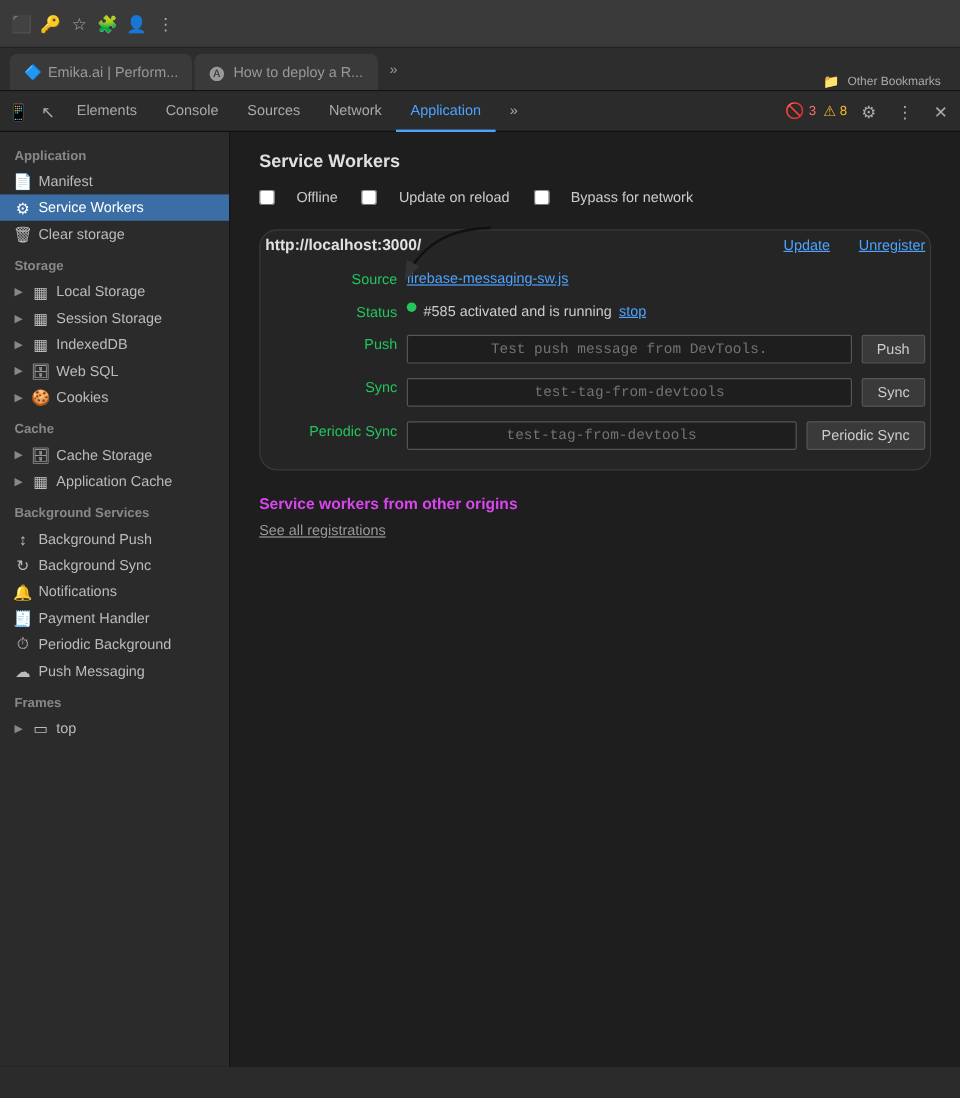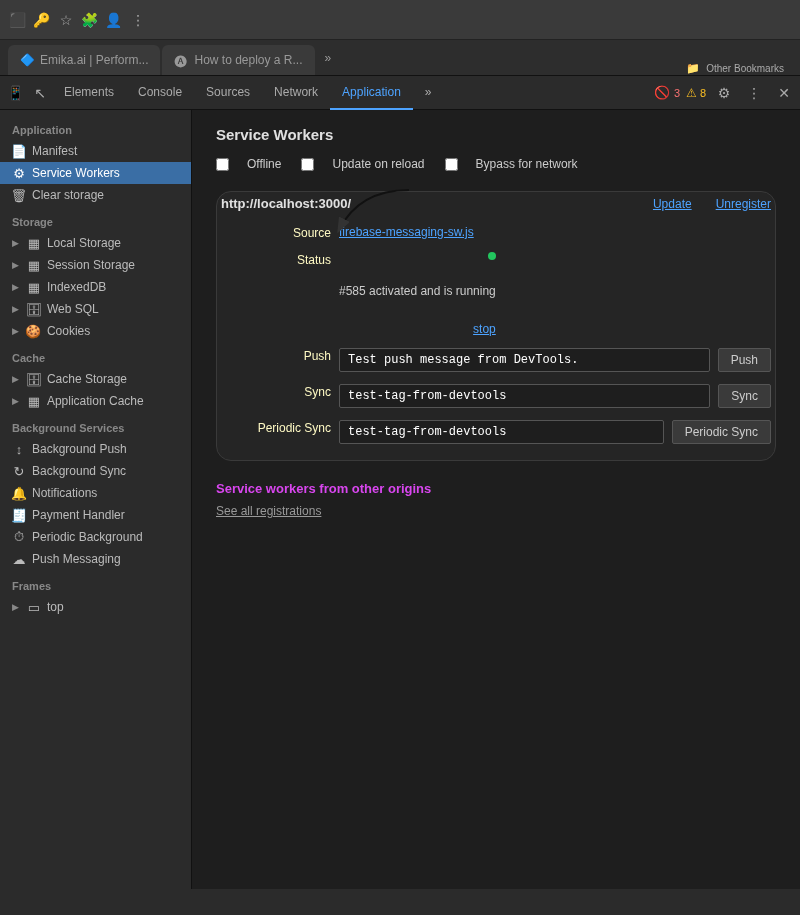--- a/index.html
+++ b/index.html
@@ -225,39 +225,38 @@
     .worker-row {
       display: flex;
       align-items: flex-start;
       margin-bottom: 12px;
       gap: 8px;
     }
     .worker-label {
       width: 110px;
       min-width: 110px;
       text-align: right;
-      color: #fef9c3;
+      color: #22c55e;
       font-size: 12px;
       padding-top: 1px;
     }
     .worker-value {
       color: #ccc;
       font-size: 12px;
       flex: 1;
     }
     .worker-link {
       color: #4da3ff;
       text-decoration: underline;
       cursor: pointer;
     }
     .status-row {
       display: flex;
-      align-items: flex-end;
-      gap: 24px;
-      flex-direction: column;
+      align-items: flex-start;
+      gap: 6px;
     }
     .status-dot {
       width: 8px; height: 8px;
       border-radius: 50%;
       background: #22c55e;
       flex-shrink: 0;
     }
     .status-text { color: #ccc; font-size: 12px; }
     .stop-link {
       color: #4da3ff;
@@ -269,25 +268,26 @@
     .input-row {
       display: flex;
       align-items: center;
       gap: 8px;
       flex: 1;
     }
     .push-input {
       flex: 1;
       background: #1e1e1e;
       border: 1px solid #555;
-      color: #ffffff;
+      color: #737373;
       padding: 4px 8px;
       font-size: 12px;
       border-radius: 2px;
       font-family: 'Courier New', monospace;
+      text-align: center;
     }
     .action-btn {
       background: #3a3a3a;
       border: 1px solid #555;
       color: #ccc;
       padding: 4px 12px;
       font-size: 12px;
       border-radius: 2px;
       cursor: pointer;
       white-space: nowrap;

